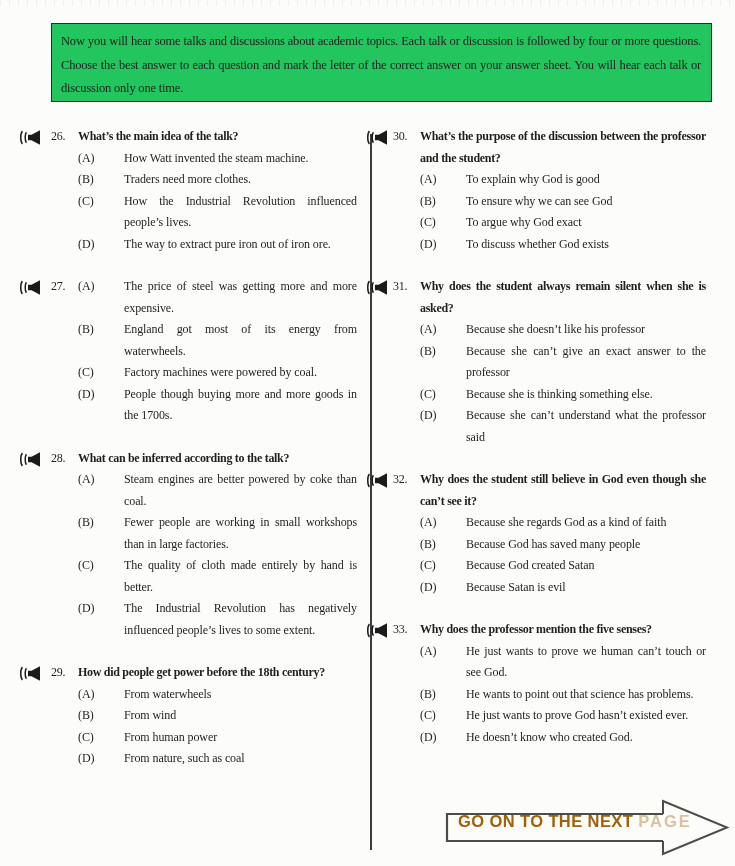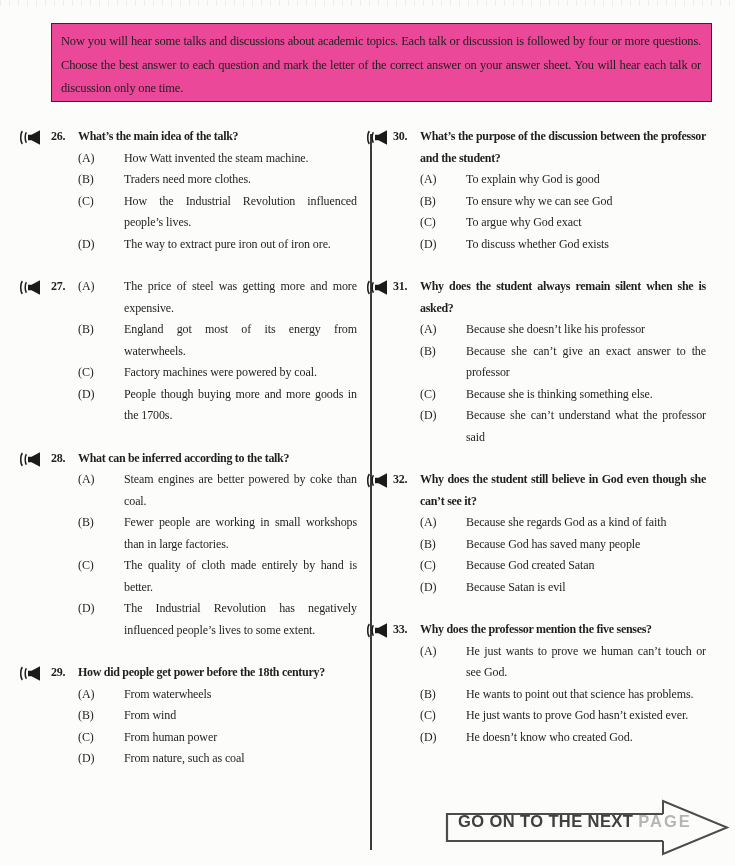--- a/index.html
+++ b/index.html
@@ -18,58 +18,58 @@
     background:repeating-linear-gradient(90deg, rgba(120,120,120,0.10) 0 1px, transparent 1px 9px);
   }
 
   .instruction-box{
     position:absolute;left:51px;top:23px;width:661px;height:79px;
     box-sizing:border-box;
     border:1.6px solid #2b2b2b;
     padding:6px 10px 0 9px;
     font-size:12.5px;line-height:23.5px;letter-spacing:-0.2px;
     text-align:justify;
-    background:#ec4899;
+    background:#22c55e;
   }
 
   .col{position:absolute;top:126px;z-index:1;}
   .col-left{left:17px;width:340px;}
   .col-right{left:364px;width:342px;}
 
   .divider{
     position:absolute;left:370px;top:134px;width:1.5px;height:716px;
     background:#3c3c3c;z-index:0;
   }
 
   .q{display:grid;margin:0 0 21px 0;}
   .col-left .q{grid-template-columns:34px 27px 1fr;}
   .col-right .q{grid-template-columns:29px 27px 1fr;}
 
   .q-icon{padding-top:3px;}
   .q-icon svg{display:block;}
 
   .q-num{
-    font-weight:bold;font-size:12px;line-height:21.5px;letter-spacing:-0.3px;
+    font-weight:normal;font-size:12px;line-height:21.5px;letter-spacing:-0.3px;
   }
   .q-body{font-size:12px;line-height:21.5px;}
   .q-text{
     font-weight:bold;text-align:justify;letter-spacing:-0.3px;margin:0;
   }
   .opt{display:grid;grid-template-columns:27px 1fr;}
   .opt-letter{letter-spacing:-0.1px;}
   .opt-text{text-align:justify;letter-spacing:-0.1px;margin-left:19px;}
 
   
   .banner{position:absolute;left:445px;top:795px;width:290px;height:70px;}
   .banner svg{position:absolute;left:0;top:0;}
   .banner-label{
     position:absolute;left:13px;top:17px;white-space:nowrap;
     font-family:"Liberation Sans","DejaVu Sans",sans-serif;
     font-weight:bold;font-size:16.5px;letter-spacing:0.4px;
-    color:#404040;
+    color:#a16207;
   }
   .banner-label .faded{
     opacity:0.38;filter:blur(0.5px);margin-left:5px;letter-spacing:2px;
   }
 </style>
 </head>
 <body>
 
 <div class="page">
 

